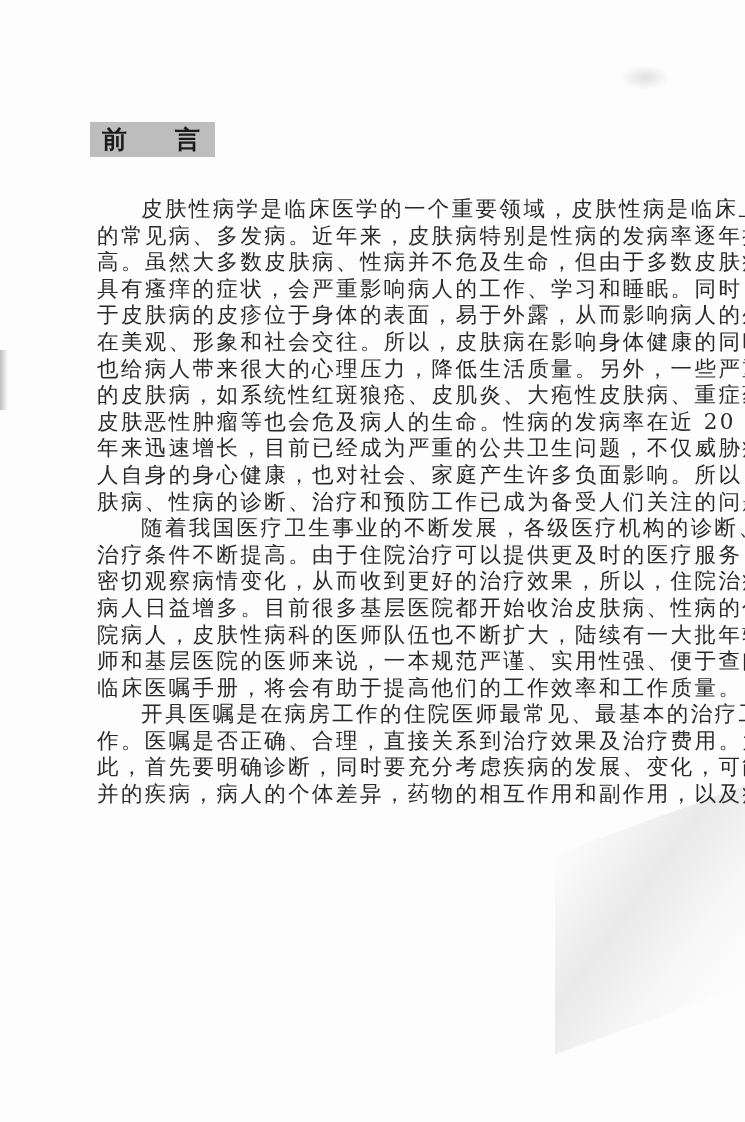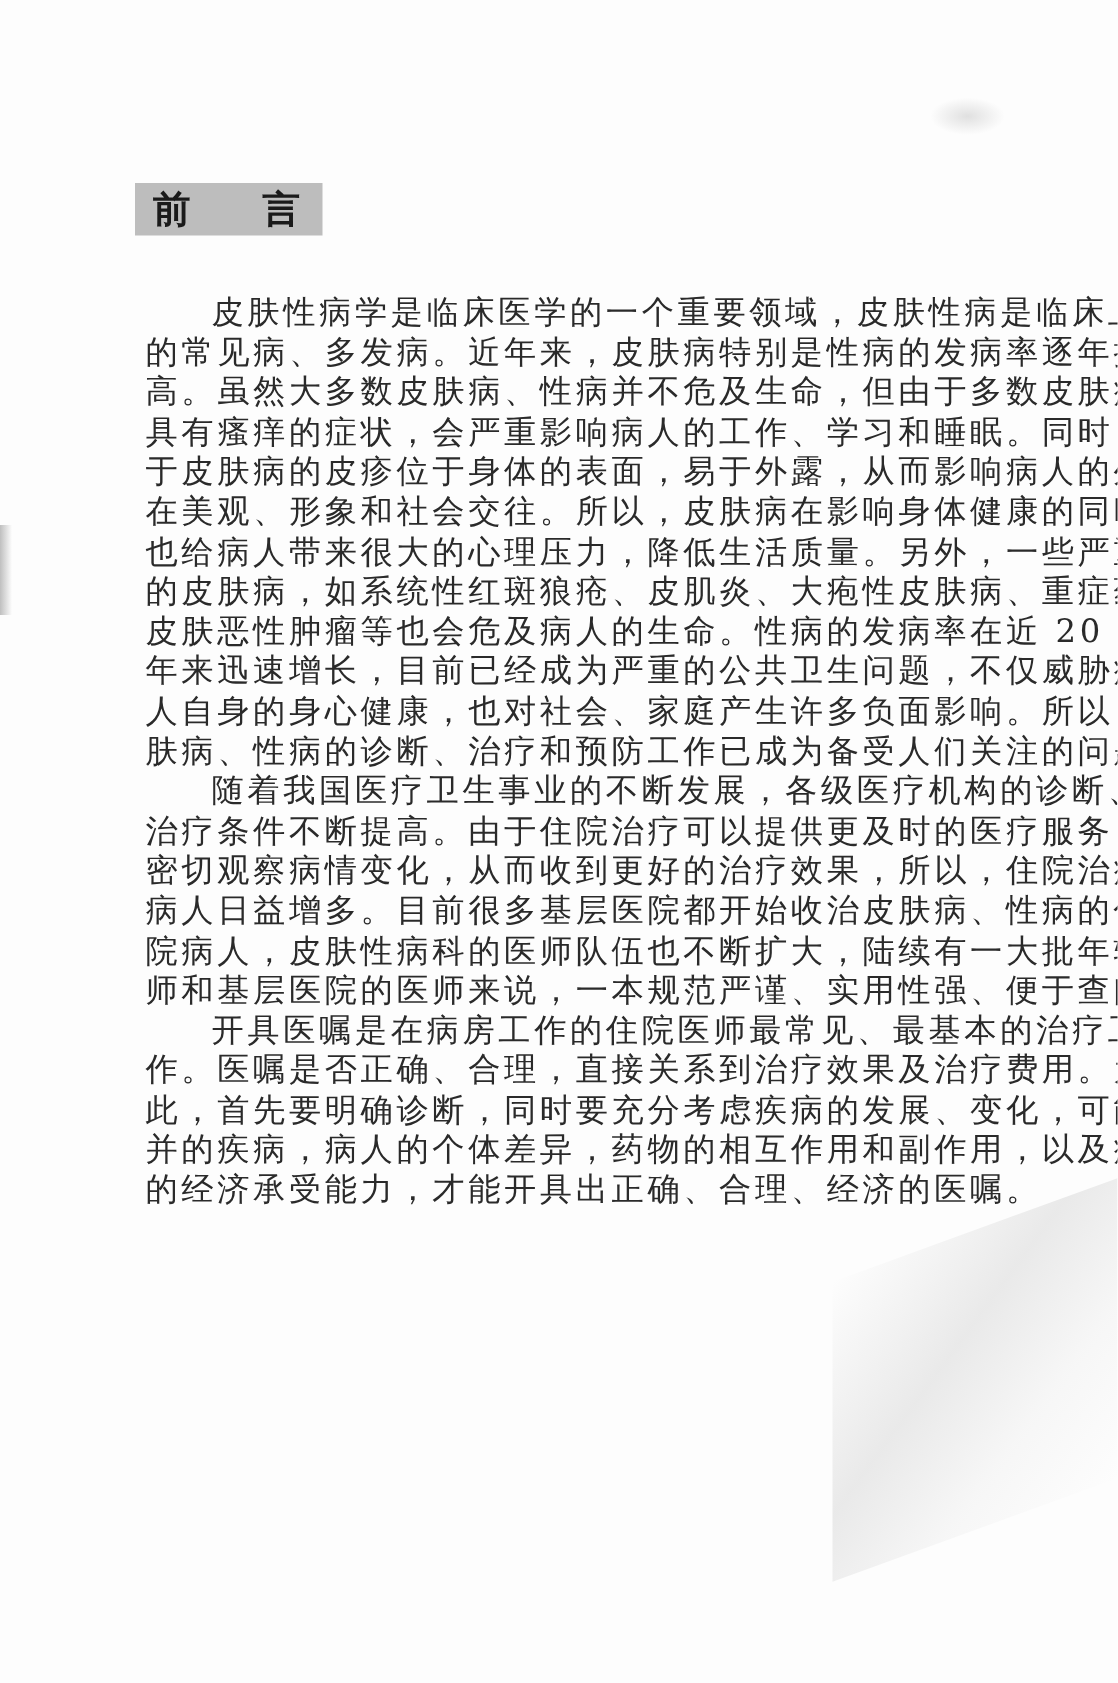--- a/index.html
+++ b/index.html
@@ -75,23 +75,23 @@
       <div class="line">肤病、性病的诊断、治疗和预防工作已成为备受人们关注的问题。</div>
     </div>
 
     <div>
       <div class="line indent">随着我国医疗卫生事业的不断发展，各级医疗机构的诊断、</div>
       <div class="line">治疗条件不断提高。由于住院治疗可以提供更及时的医疗服务，</div>
       <div class="line">密切观察病情变化，从而收到更好的治疗效果，所以，住院治疗的</div>
       <div class="line">病人日益增多。目前很多基层医院都开始收治皮肤病、性病的住</div>
       <div class="line">院病人，皮肤性病科的医师队伍也不断扩大，陆续有一大批年轻</div>
       <div class="line">师和基层医院的医师来说，一本规范严谨、实用性强、便于查阅的</div>
+      <div class="line last">临床医嘱手册，将会有助于提高他们的工作效率和工作质量。</div>
     </div>
 
     <div>
       <div class="line indent">开具医嘱是在病房工作的住院医师最常见、最基本的治疗工</div>
       <div class="line">作。医嘱是否正确、合理，直接关系到治疗效果及治疗费用。为</div>
       <div class="line">此，首先要明确诊断，同时要充分考虑疾病的发展、变化，可能合</div>
       <div class="line">并的疾病，病人的个体差异，药物的相互作用和副作用，以及病人</div>
-      <div class="line last">的经济承受能力，才能开具出正确、合理、经济的医嘱。</div>
     </div>
   </div>
 </div>
 
 </body></html>

